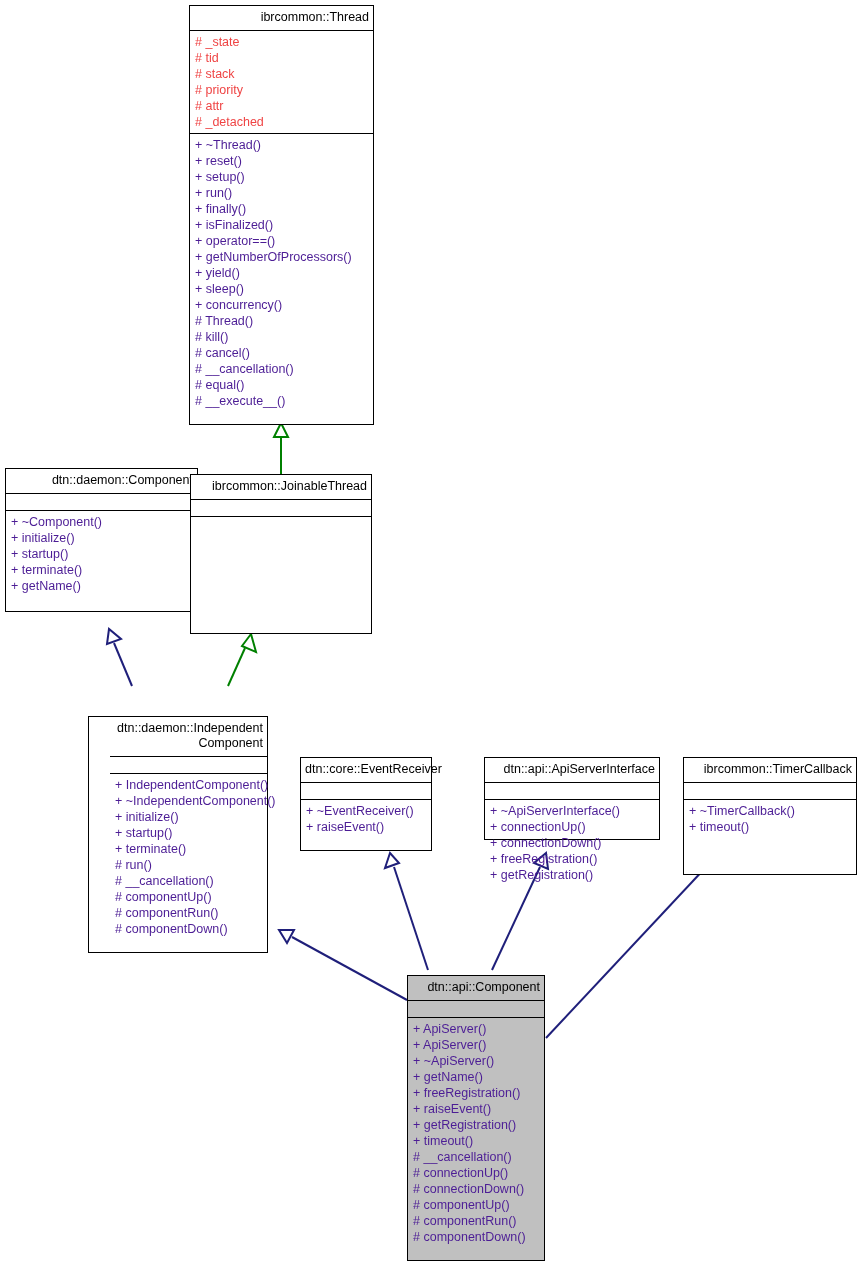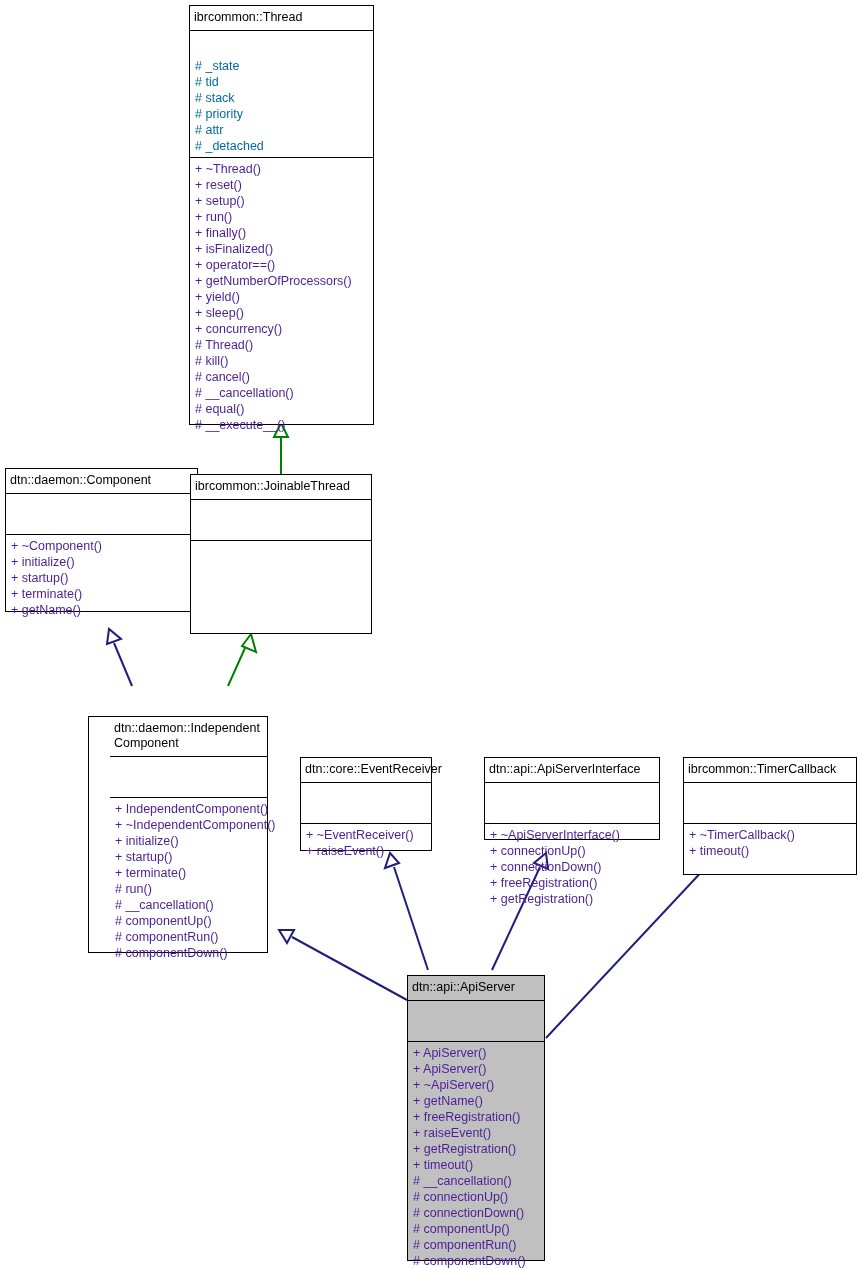--- a/index.html
+++ b/index.html
@@ -30,36 +30,35 @@
     position: absolute;
     box-sizing: border-box;
     border: 1px solid #000000;
     background: #ffffff;
     z-index: 5;
   }
   .uml-class.filled {
     background: #c0c0c0;
   }
   .uml-title {
-    text-align: left;
+    text-align: right;
     font-size: 12.5px;
     color: #000000;
     line-height: 15px;
     padding: 4px 4px 5px 4px;
     border-bottom: 1px solid #000000;
     white-space: pre-line;
   }
   .uml-attrs {
     border-bottom: 1px solid #000000;
     padding: 3px 5px 3px 5px;
     font-size: 12.5px;
     line-height: 16px;
-    color: #0369a1;
+    color: #ef4444;
     min-height: 10px;
-    margin-top: 24px;
   }
   .uml-ops {
     padding: 3px 5px 4px 5px;
     font-size: 12.5px;
     line-height: 16px;
     color: #4c1d95;
   }
   .uml-row {
     white-space: pre;
   }
@@ -200,21 +199,21 @@
   <div class="uml-class" style="left:683px; top:757px; width:174px; height:118px;">
     <div class="uml-title">ibrcommon::TimerCallback</div>
     <div class="uml-attrs empty-row"></div>
     <div class="uml-ops">
       <div class="uml-row">+ ~TimerCallback()</div>
       <div class="uml-row">+ timeout()</div>
     </div>
   </div>
 
   <div class="uml-class filled" style="left:407px; top:975px; width:138px; height:286px;">
-    <div class="uml-title">dtn::api::ApiServer</div>
+    <div class="uml-title">dtn::api::Component</div>
     <div class="uml-attrs empty-row"></div>
     <div class="uml-ops">
       <div class="uml-row">+ ApiServer()</div>
       <div class="uml-row">+ ApiServer()</div>
       <div class="uml-row">+ ~ApiServer()</div>
       <div class="uml-row">+ getName()</div>
       <div class="uml-row">+ freeRegistration()</div>
       <div class="uml-row">+ raiseEvent()</div>
       <div class="uml-row">+ getRegistration()</div>
       <div class="uml-row">+ timeout()</div>

